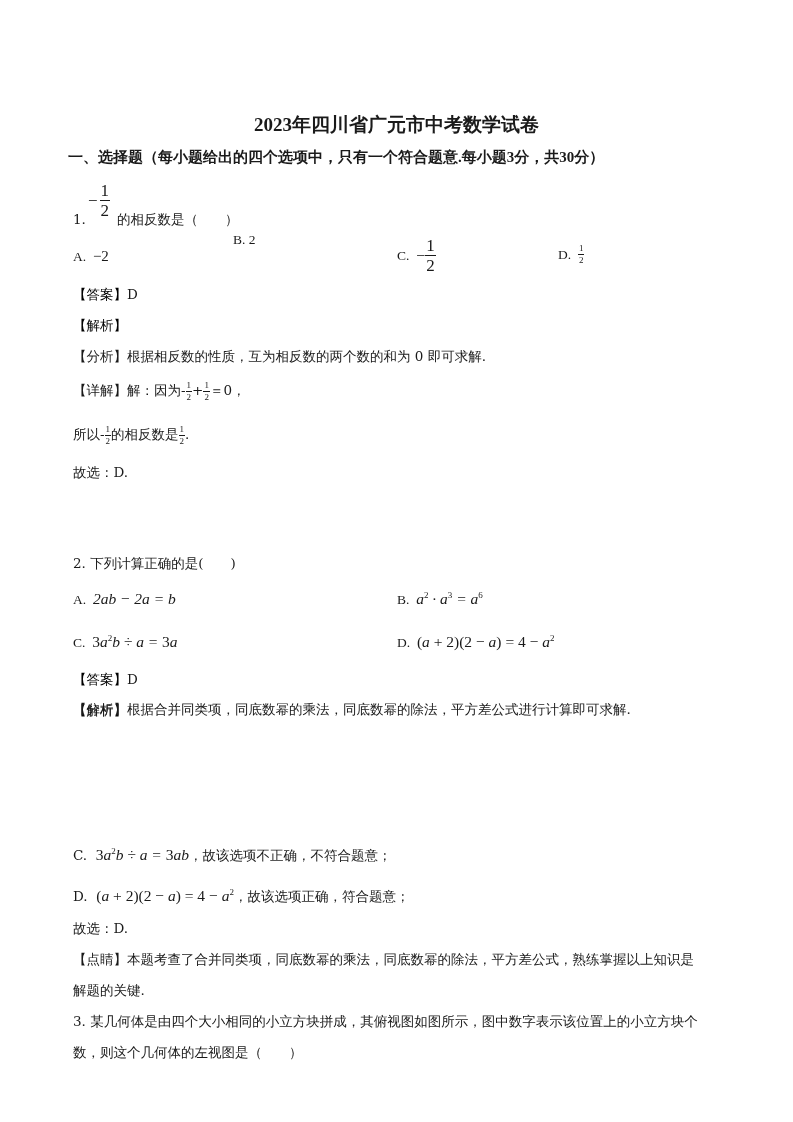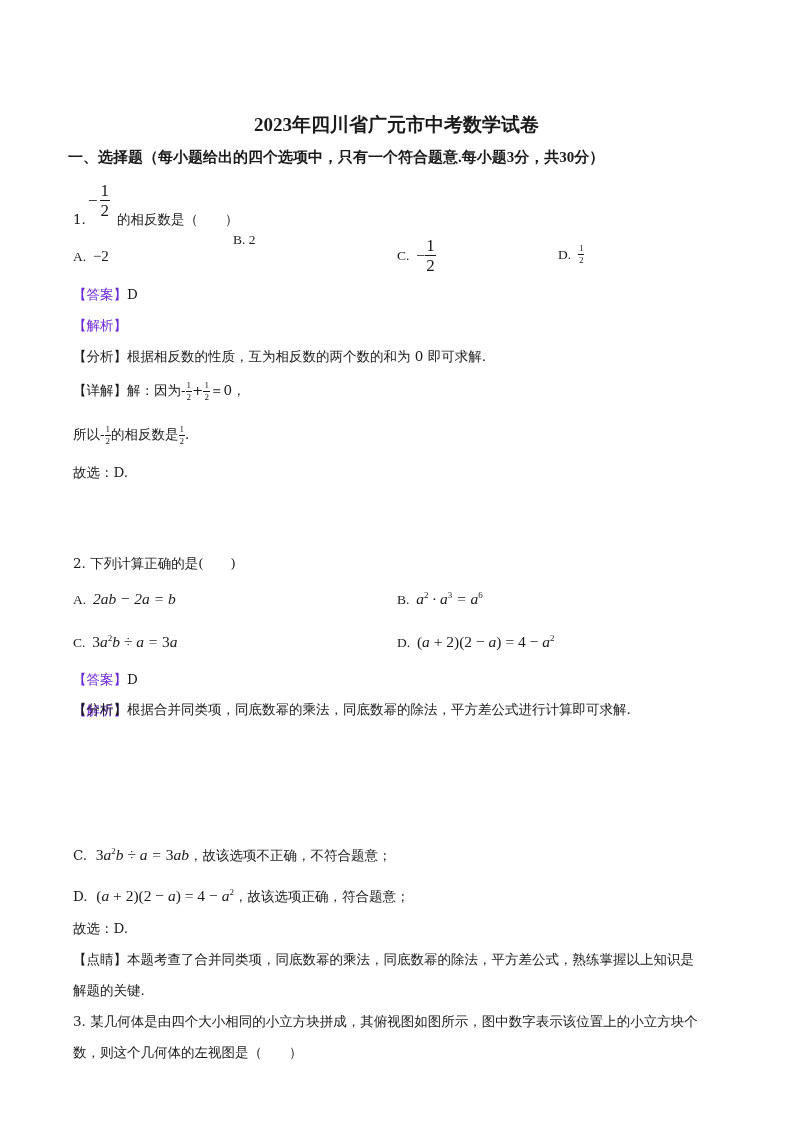--- a/index.html
+++ b/index.html
@@ -3,21 +3,21 @@
 <meta charset="utf-8">
 <style>
   html, body { margin: 0; padding: 0; background: #ffffff; }
   body { width: 793px; height: 1122px; position: relative; overflow: hidden;
          font-family: "DejaVu Serif", "Liberation Serif", serif; color: #1a1a1a; }
   .page { position: absolute; left: 0; top: 0; width: 793px; height: 1060px; margin-top: 40px; }
   .line { position: absolute; left: 73px; white-space: nowrap; font-size: 13.5px; line-height: 18px; }
   .title { position: absolute; top: 72px; left: 0; width: 793px; text-align: center;
            font-family: "Liberation Serif", "DejaVu Serif", serif; font-weight: bold; font-size: 19px; }
   .section { font-weight: bold; font-size: 15px; top: 108px; left: 68px; font-family: "Liberation Serif", serif; }
-  .tag { color: #6d28d9; }
+  .tag { color: #000000; }
   .math { font-family: "Liberation Serif", "DejaVu Serif", serif; font-style: italic; font-size: 15.5px; }
   .up { font-family: "Liberation Serif", serif; font-style: normal; }
   sup { font-size: 9px; vertical-align: 6px; }
   .frac { display: inline-block; vertical-align: middle; text-align: center; font-family: "Liberation Serif", serif; font-style: normal; }
   .frac span { display: block; line-height: 1; }
   .frac .num { border-bottom: 1px solid #1a1a1a; padding: 0 1px 1px; }
   .frac .den { padding-top: 1px; }
   .frac.small { font-size: 9px; }
   .frac.big { font-size: 17px; }
   .opt { position: absolute; white-space: nowrap; font-size: 13.5px; font-family: "Liberation Serif", serif; }

